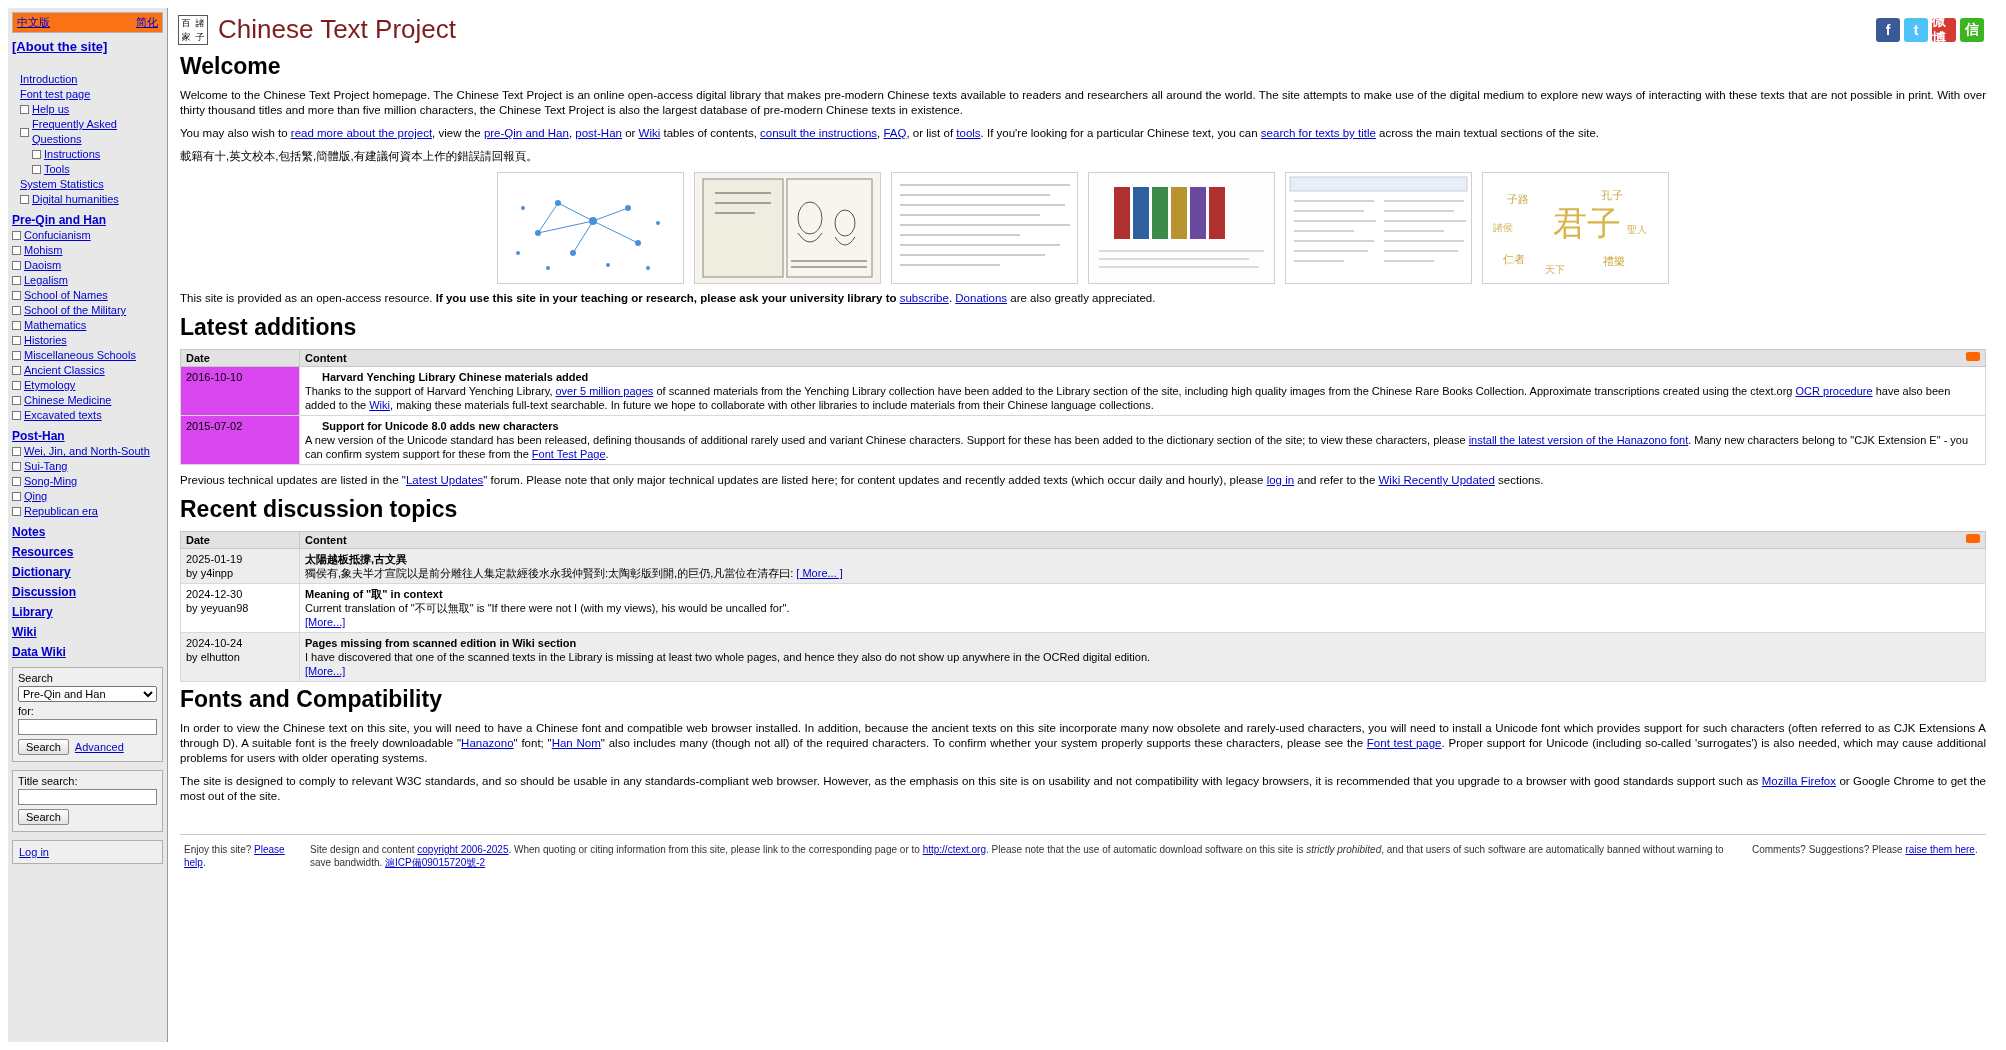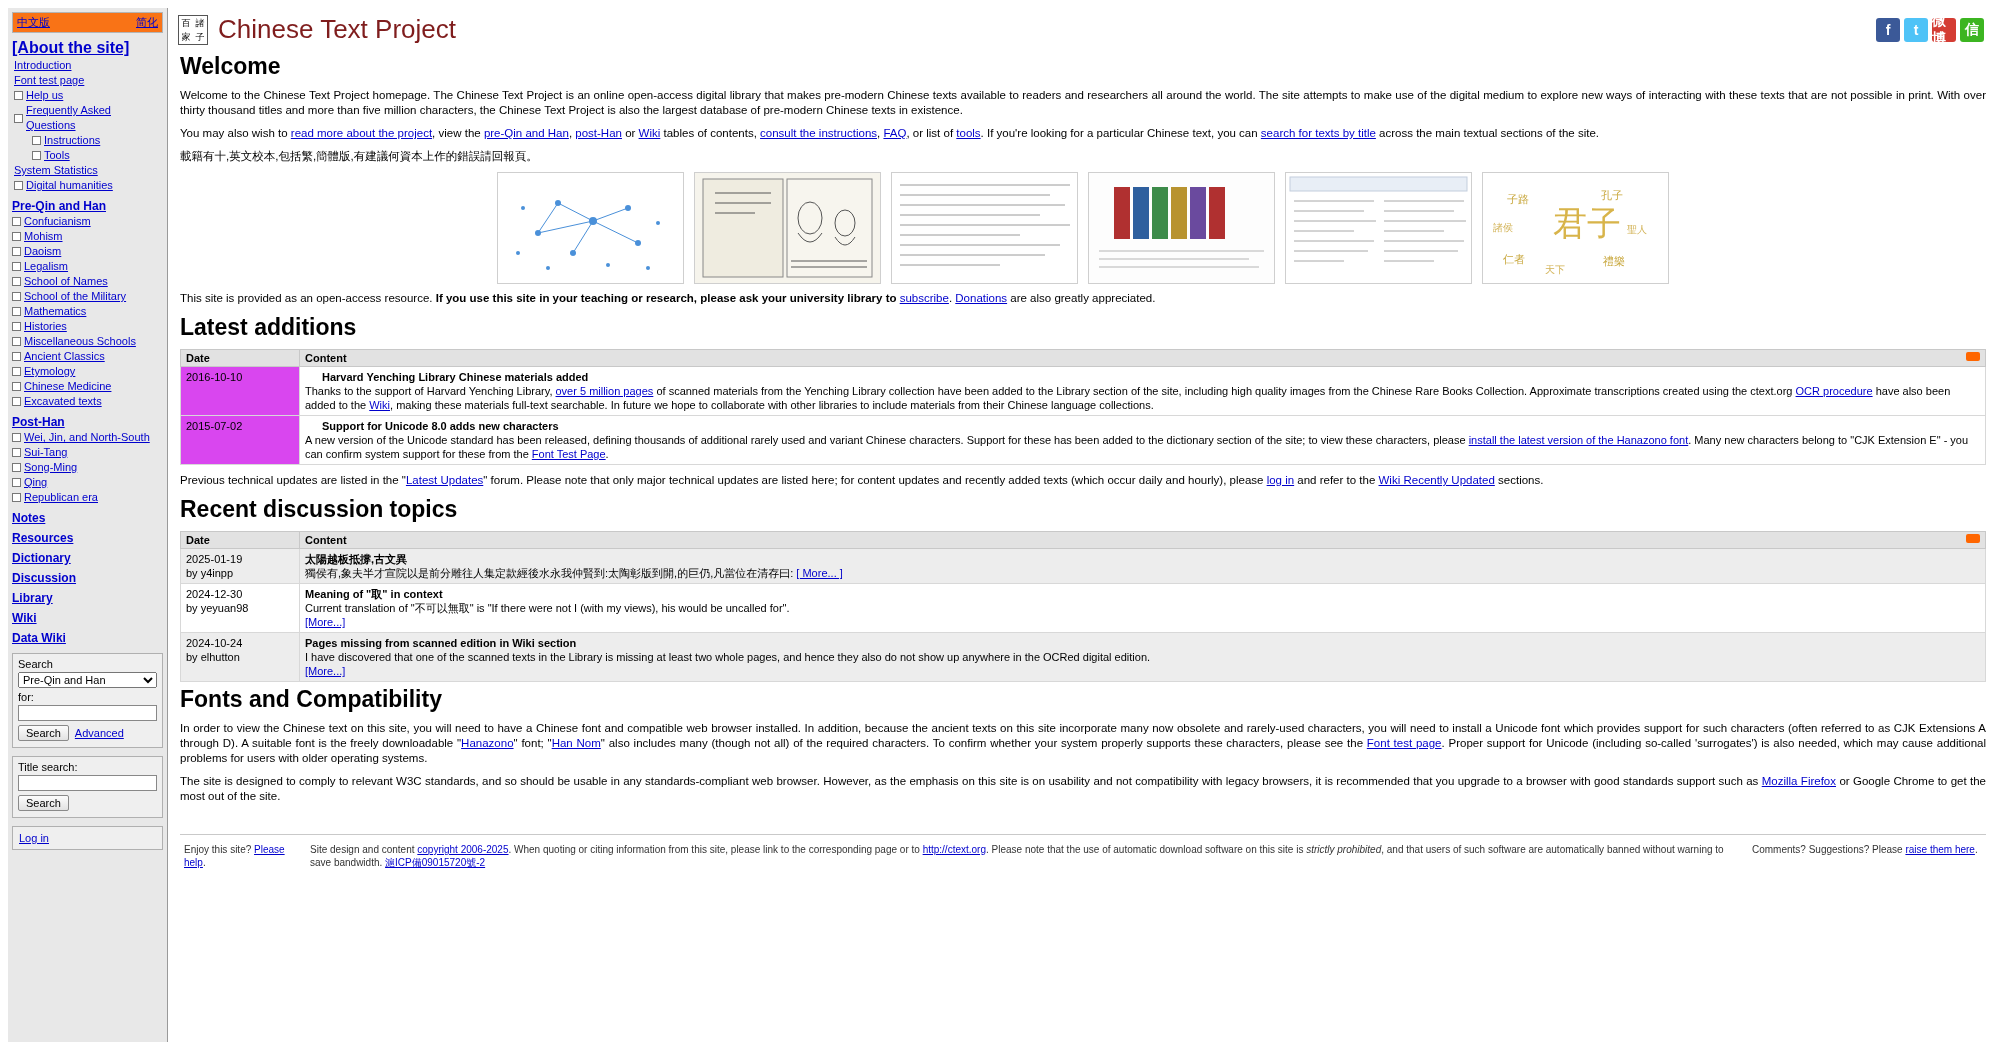--- a/index.html
+++ b/index.html
@@ -41,34 +41,34 @@
     border:1px solid #b4b4b4;
     margin:4px 4px 6px 4px;
     padding:2px 4px;
     font-size:11px;
   }
   .lang-bar a{color:#0000cc;text-decoration:underline;cursor:pointer;}
   .nav{padding:0 4px;}
   .nav .group{
     font-weight:bold;
     color:#0000cc;
-    font-size:16px;
-    margin:3px 0 1px 0;
+    font-size:13px;
+    margin:3px 0 18px 0;
     text-decoration:underline;
     cursor:pointer;
   }
   .nav a.item{
     display:block;
     color:#0000cc;
     text-decoration:underline;
     font-size:11px;
     line-height:15px;
     cursor:pointer;
   }
-  .nav .lvl1{margin-left:2px;}
+  .nav .lvl1{margin-left:8px;}
   .nav .lvl2{margin-left:20px;}
   .nav .boxrow{
     display:flex;align-items:center;gap:3px;line-height:15px;
   }
   .nav .boxrow .bx{
     width:7px;height:7px;border:1px solid #777;background:#fff;display:inline-block;flex:0 0 7px;
   }
   .nav .boxrow a{color:#0000cc;text-decoration:underline;font-size:11px;cursor:pointer;}
   .nav .topgroup{
     font-weight:bold;color:#0000cc;font-size:12px;text-decoration:underline;margin-top:6px;margin-bottom:1px;cursor:pointer;

